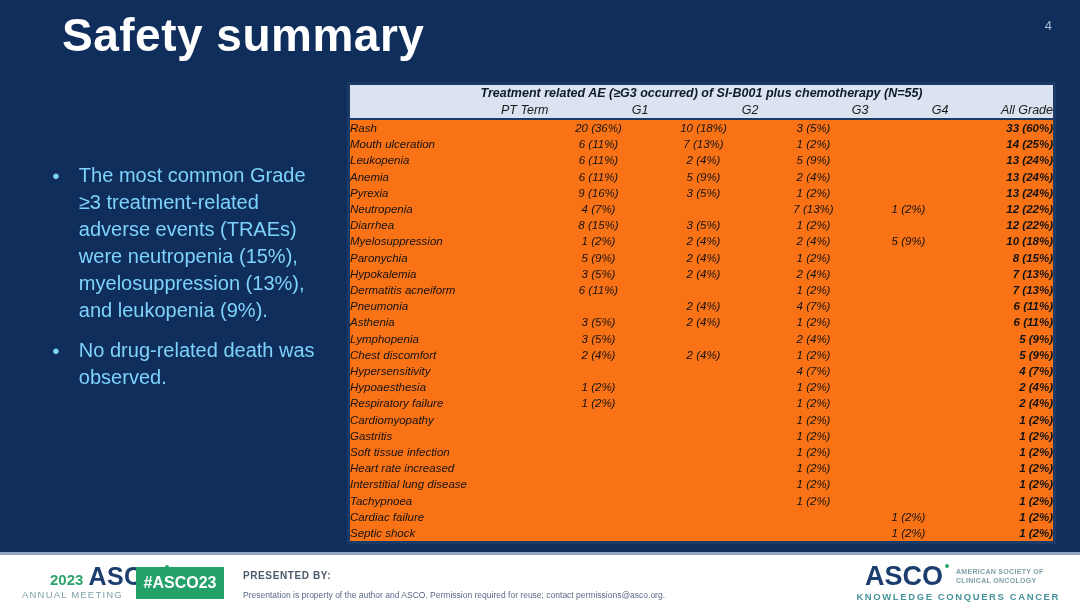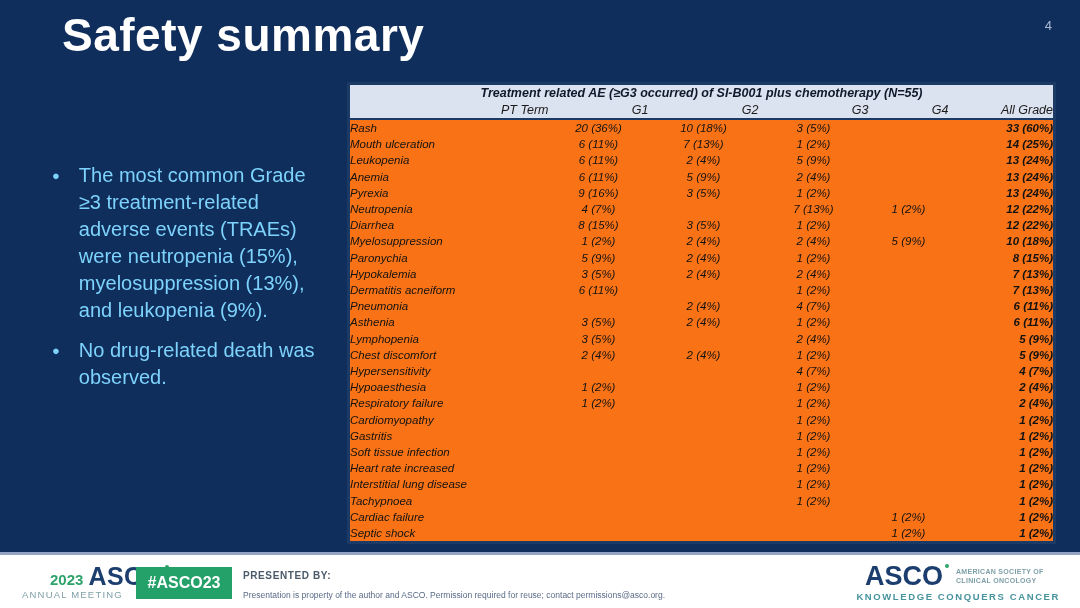--- a/index.html
+++ b/index.html
@@ -53,21 +53,21 @@
     background:#FFFFFF; border-top:3px solid #93A5C2; box-sizing:border-box;
   }
   .meeting-logo { position:absolute; left:22px; top:10px; }
   .ml-top { display:flex; align-items:baseline;margin-left:28px; }
   .ml-year { color:#2FA36B; font-size:15px; font-weight:700; margin-right:5px; }
   .ml-asco { color:#1C3E6E; font-size:25px; font-weight:700; line-height:0.9; letter-spacing:0.5px; }
   .tm-dot { width:4px; height:4px; background:#2FA36B; border-radius:50%; margin-left:2px; align-self:flex-start; flex:0 0 auto; }
   .ml-sub { color:#7FA0A8; font-size:9.5px; letter-spacing:1.2px; margin-top:1px; }
 
   .hashtag-badge {
-    position:absolute; left:136px; top:12px; width:96px; height:32px;
+    position:absolute; left:136px; top:12px; width:88px; height:32px;
     background:#23A169; color:#FFFFFF; font-weight:700; font-size:16px;
     text-align:center; line-height:32px;
   }
   .presented { position:absolute; left:243px; top:15px; }
   .presented-label { font-size:10px; font-weight:700; color:#4A5A6A; letter-spacing:0.6px; }
   .permission { font-size:8.5px; color:#5A6B87; margin-top:9px; }
 
   .asco-logo { position:absolute; right:20px; top:9px; }
   .al-row { display:flex; align-items:center; justify-content:flex-end; }
   .al-asco { color:#1C3E6E; font-size:27px; font-weight:700; line-height:0.9; }

